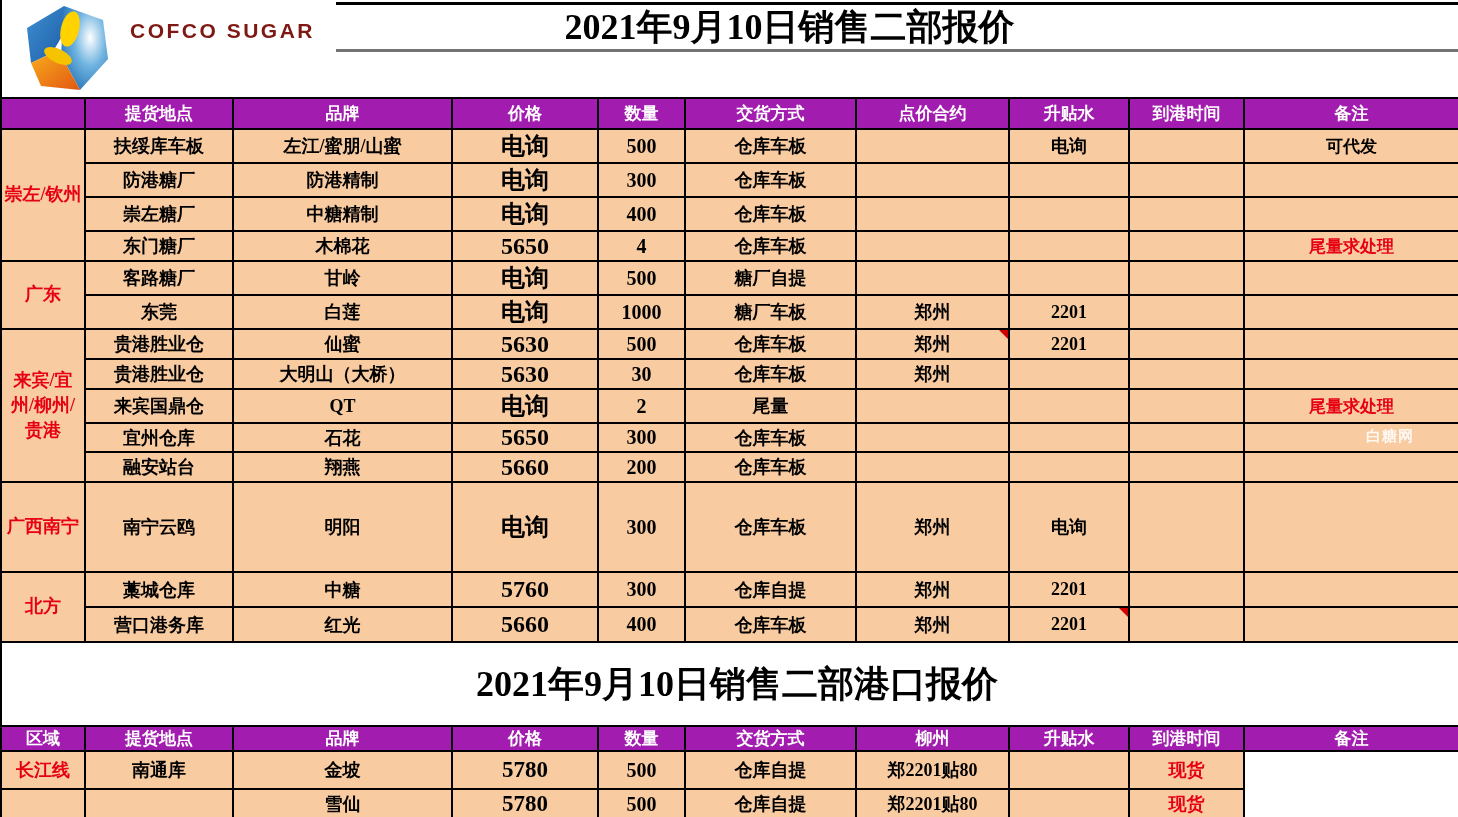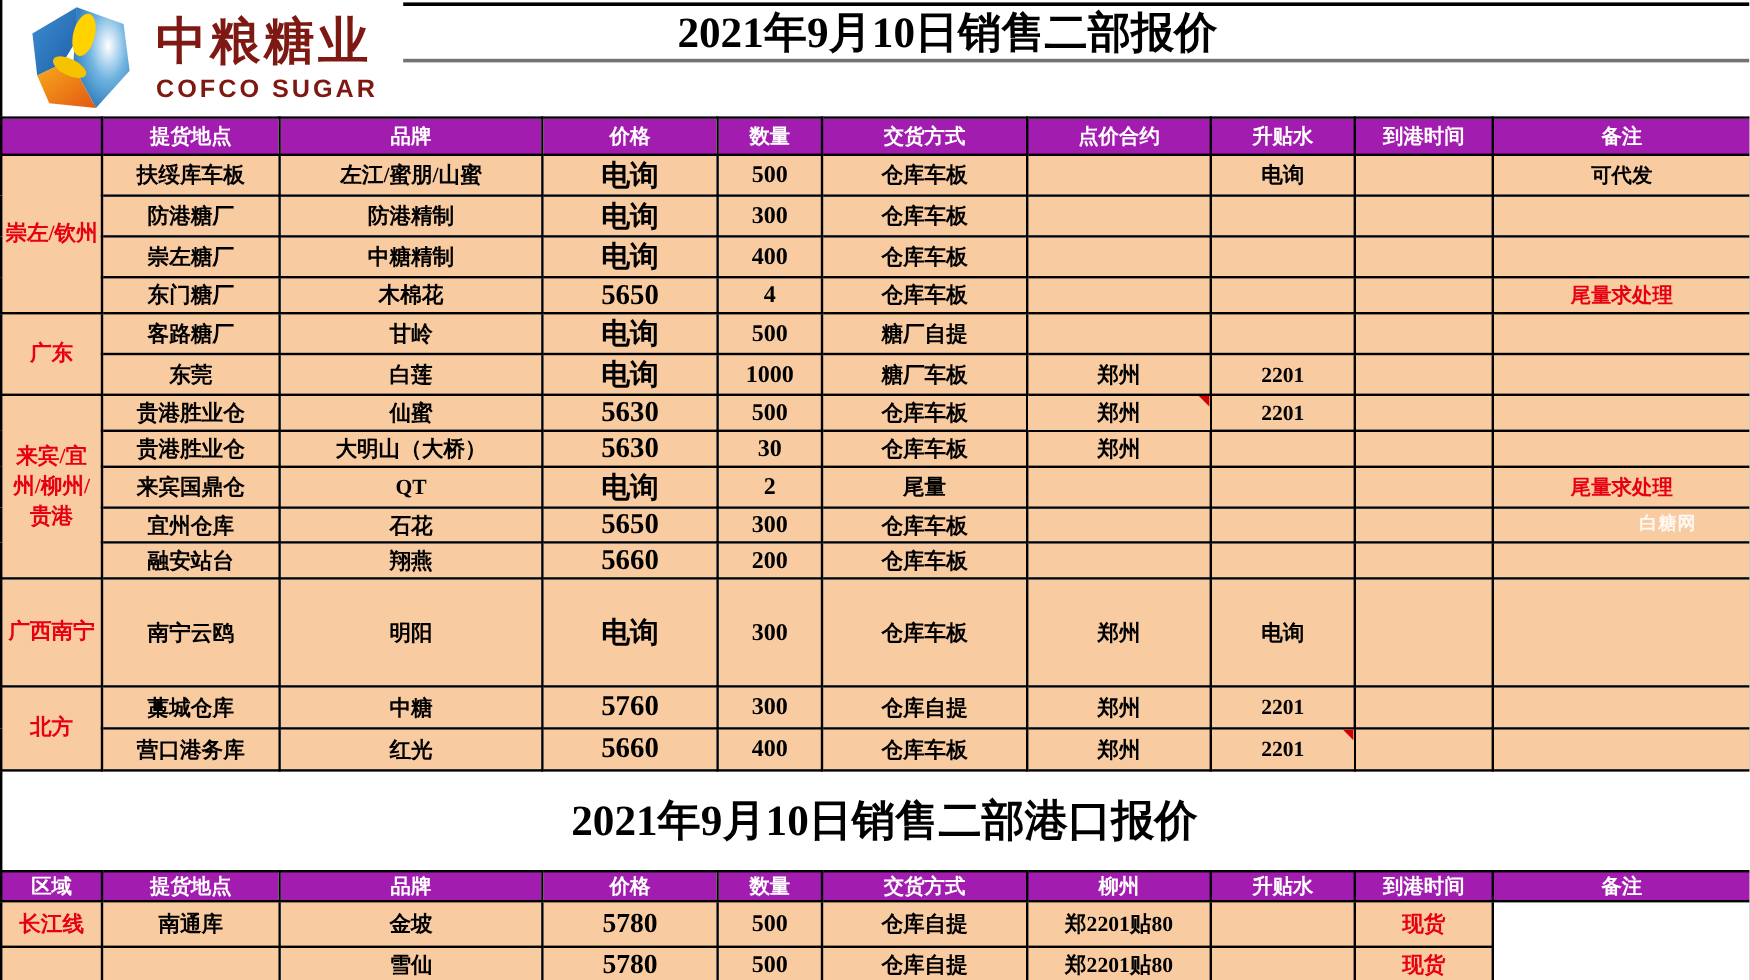--- a/index.html
+++ b/index.html
@@ -68,21 +68,20 @@
             <stop offset="1" stop-color="#e25712"></stop>
         </linearGradient>
       </defs>
       <path d="M50 3 L13 25 L17 60 L38 50 L50 30 Z" fill="url(#gblL)"></path>
       <path d="M50 3 L89 17 L94 56 L66 87 L47 52 Z" fill="url(#gblR)"></path>
       <path d="M17 60 L27 83 L66 87 L47 52 L38 50 Z" fill="url(#gor)"></path>
       <ellipse cx="56" cy="26" rx="9" ry="18" transform="rotate(14 56 26)" fill="#ffd200"></ellipse>
       <ellipse cx="44" cy="53" rx="7" ry="15" transform="rotate(116 44 53)" fill="#f5c300"></ellipse>
     </svg>
     <div class="brand">
-      <div class="brand-cn">中粮糖业</div>
       <div class="brand-en">COFCO SUGAR</div>
     </div>
     <div class="title-rule">
       <span>2021年9月10日销售二部报价</span>
     </div>
   </div>
 
   <table class="t1">
     <colgroup>
       <col style="width:84px">

